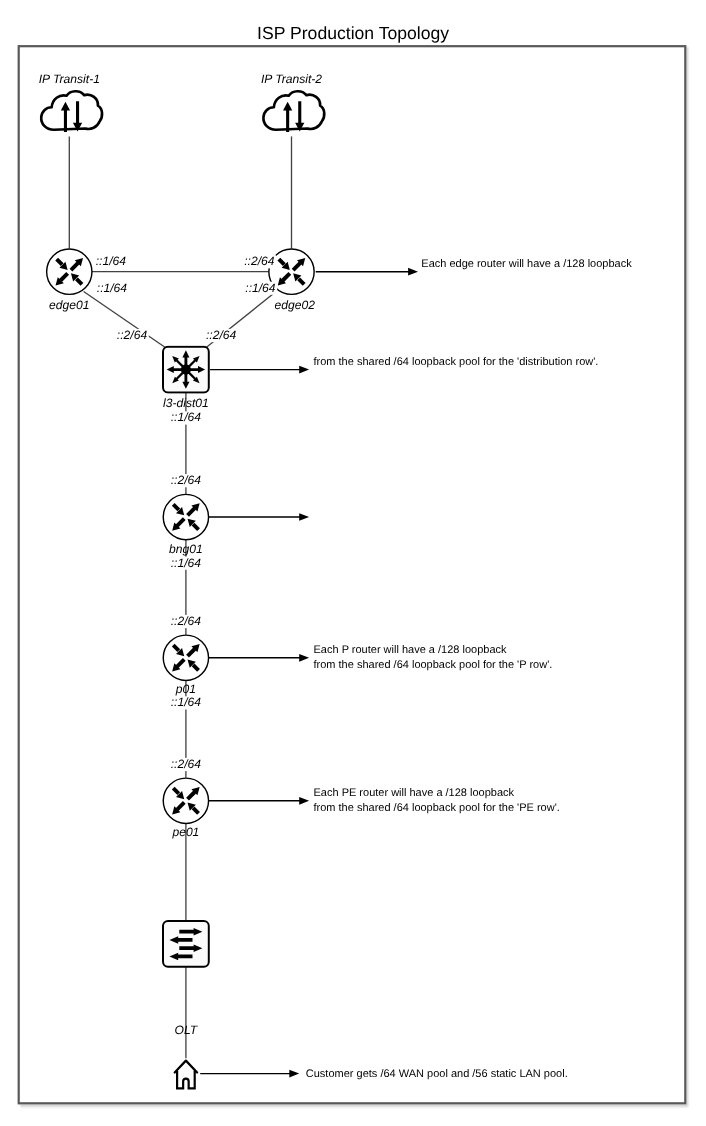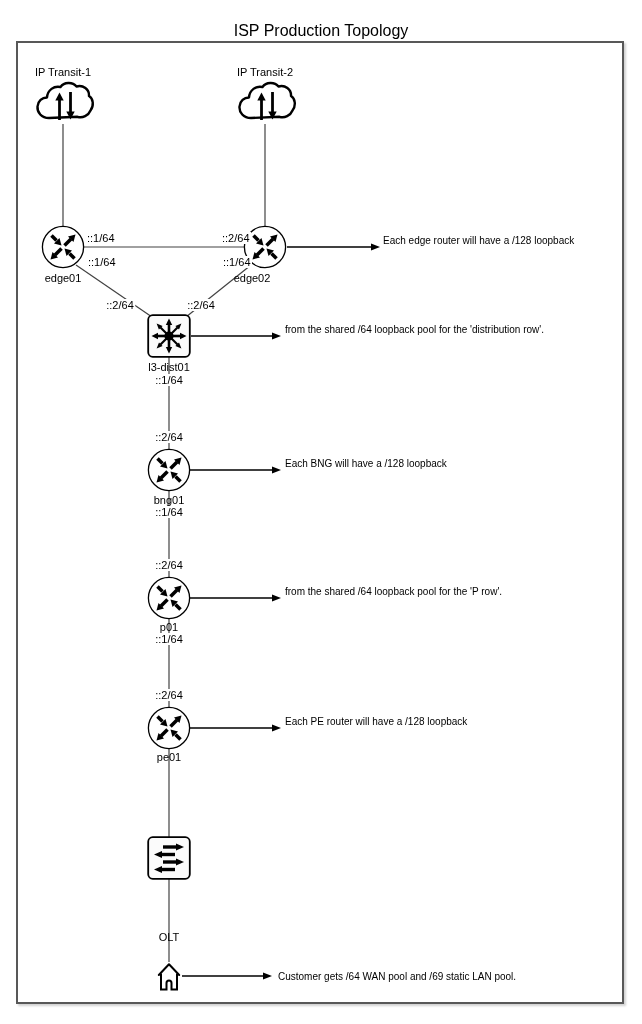--- a/index.html
+++ b/index.html
@@ -4,21 +4,21 @@
 <style>
   html,body{margin:0;padding:0;background:#ffffff;}
   .canvas{position:relative;width:642px;height:1020px;background:#ffffff;overflow:hidden;
           font-family:"Liberation Sans",sans-serif;}
   .frame{position:absolute;left:16px;top:41px;width:608px;height:963px;border:2px solid #585858;
          box-shadow:2px 2px 2px rgba(0,0,0,0.18);box-sizing:border-box;background:#ffffff;}
   .title{position:absolute;left:321px;top:22px;transform:translateX(-50%);
          font-size:16px;color:#000;white-space:nowrap;}
   svg.wires{position:absolute;left:0;top:0;pointer-events:none;}
   .node{position:absolute;}
-  .label{position:absolute;font-size:11px;color:#000;white-space:nowrap;line-height:12px;height:12px;}
+  .label{position:absolute;font-size:11px;color:#000;white-space:nowrap;line-height:12px;height:12px;font-style:italic;}
   .center{transform:translateX(-50%);}
   .iplabel{background:#ffffff;padding:0 1px;text-align:right;}
   .ann{position:absolute;font-size:10px;color:#000;white-space:nowrap;line-height:13px;}
 </style>
 </head>
 <body>
 
 <div class="canvas">
 
   <svg width="0" height="0" style="position:absolute" aria-hidden="true">
@@ -168,21 +168,21 @@
   </div>
   <div class="node" style="left:157px;top:961px">
     <svg width="24" height="30">
         <use href="#sym-house"></use>
       </svg>
   </div>
 
   <div class="label center" style="left:63px;top:66px">IP Transit-1</div>
   <div class="label center" style="left:265px;top:66px">IP Transit-2</div>
   <div class="label center" style="left:63px;top:272px">edge01</div>
-  <div class="label center" style="left:252px;top:272px">edge02</div>
+  <div class="label center" style="left:268px;top:272px">edge02</div>
   <div class="label center" style="left:169px;top:361px">l3-dist01</div>
   <div class="label center" style="left:169px;top:494px">bng01</div>
   <div class="label center" style="left:169px;top:621px">p01</div>
   <div class="label center" style="left:169px;top:751px">pe01</div>
   <div class="label center" style="left:169px;top:931px">OLT</div>
 
   <div class="label iplabel" style="left:86px;top:232px">::1/64</div>
   <div class="label iplabel" style="left:221px;top:232px">::2/64</div>
   <div class="label iplabel" style="left:87px;top:256px">::1/64</div>
   <div class="label iplabel center" style="left:120px;top:299px">::2/64</div>
@@ -195,25 +195,26 @@
   <div class="label iplabel center" style="left:169px;top:633px">::1/64</div>
   <div class="label iplabel center" style="left:169px;top:689px">::2/64</div>
 
   <div class="ann" style="left:383px;top:234px">
     <div>Each edge router will have a /128 loopback</div>
   </div>
   <div class="ann" style="left:285px;top:323px">
     <div>from the shared /64 loopback pool for the 'distribution row'.</div>
   </div>
   <div class="ann" style="left:285px;top:457px">
-    <div>Each BNG will have a /128 loopback</div>
   </div>
   <div class="ann" style="left:285px;top:585px">
+    <div>Each P router will have a /128 loopback</div>
     <div>from the shared /64 loopback pool for the 'P row'.</div>
   </div>
   <div class="ann" style="left:285px;top:715px">
     <div>Each PE router will have a /128 loopback</div>
+    <div>from the shared /64 loopback pool for the 'PE row'.</div>
   </div>
   <div class="ann" style="left:278px;top:970px">
-    <div>Customer gets /64 WAN pool and /69 static LAN pool.</div>
+    <div>Customer gets /64 WAN pool and /56 static LAN pool.</div>
   </div>
 
 </div>
 
 </body></html>

